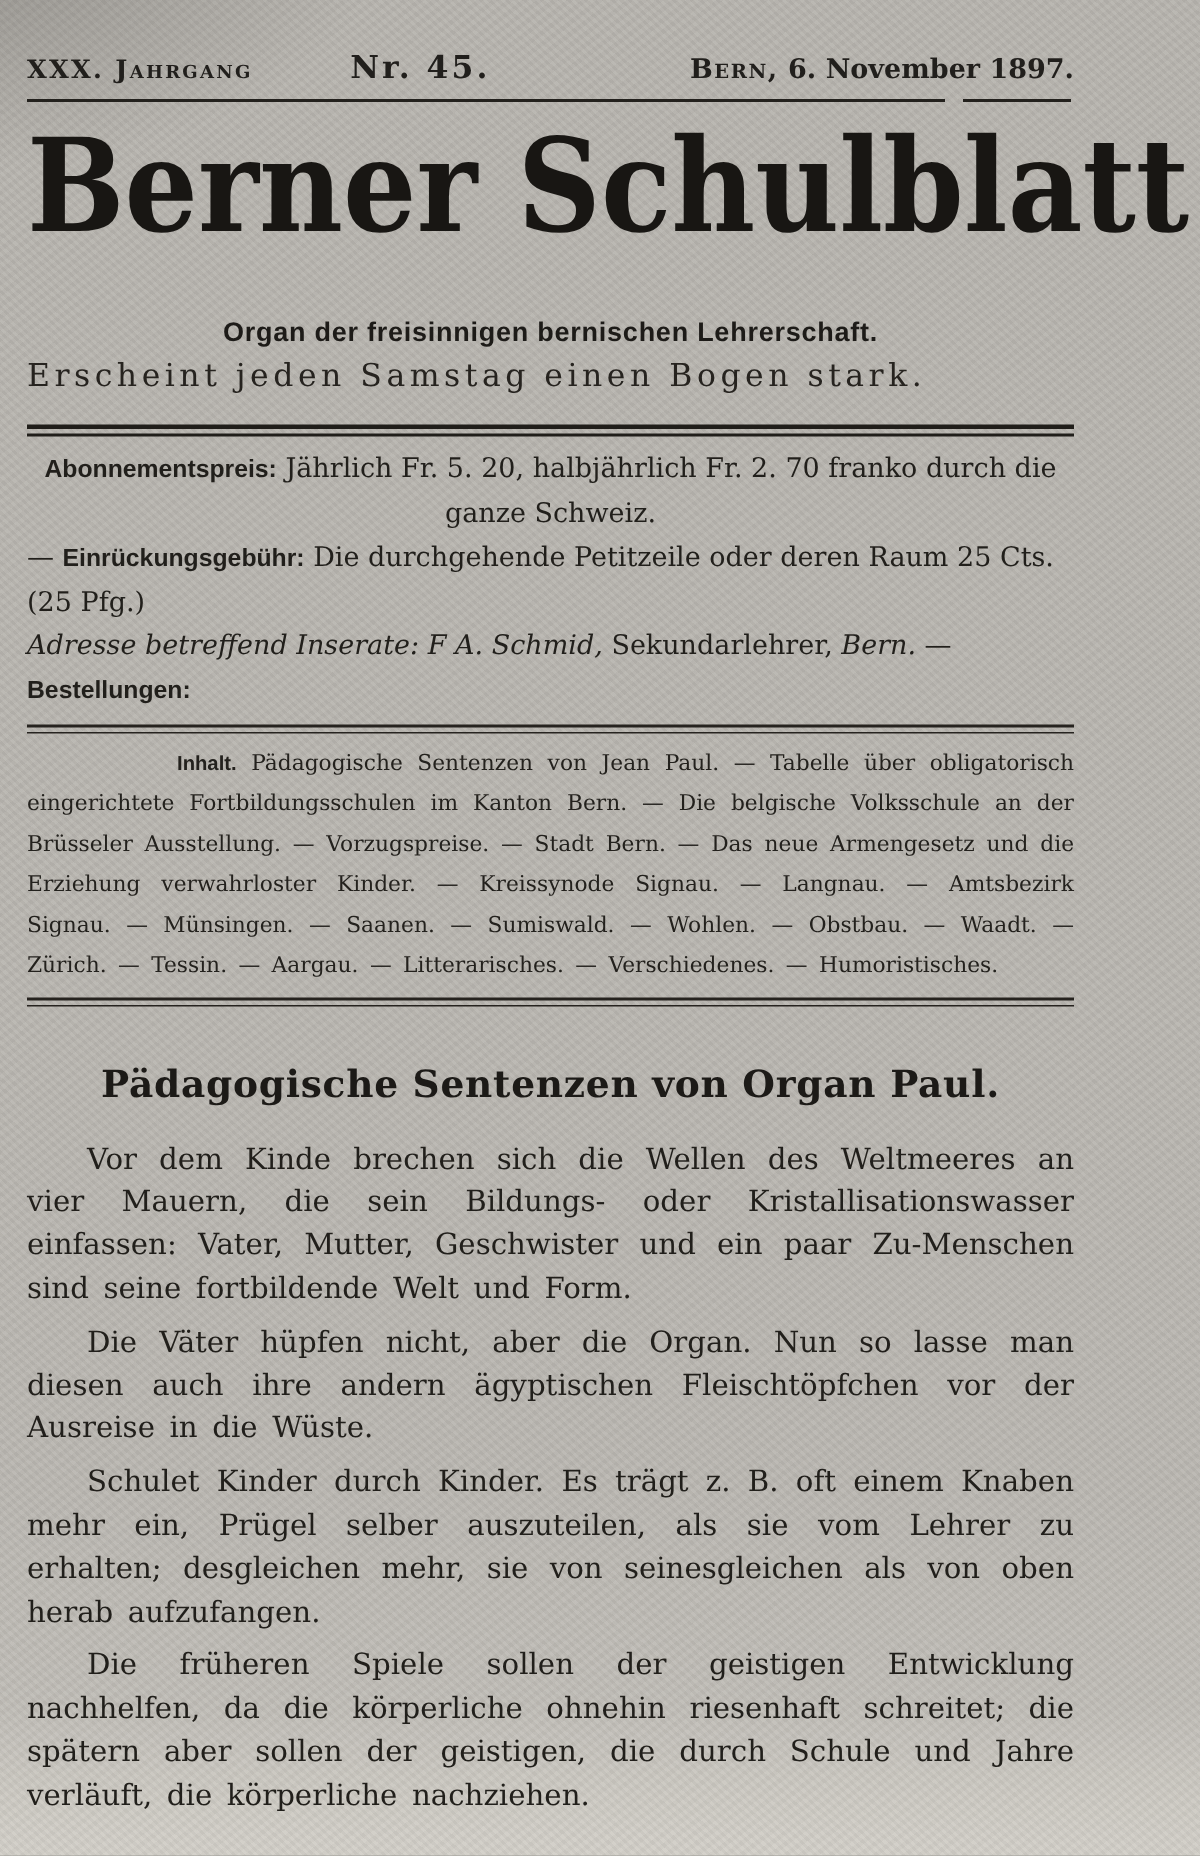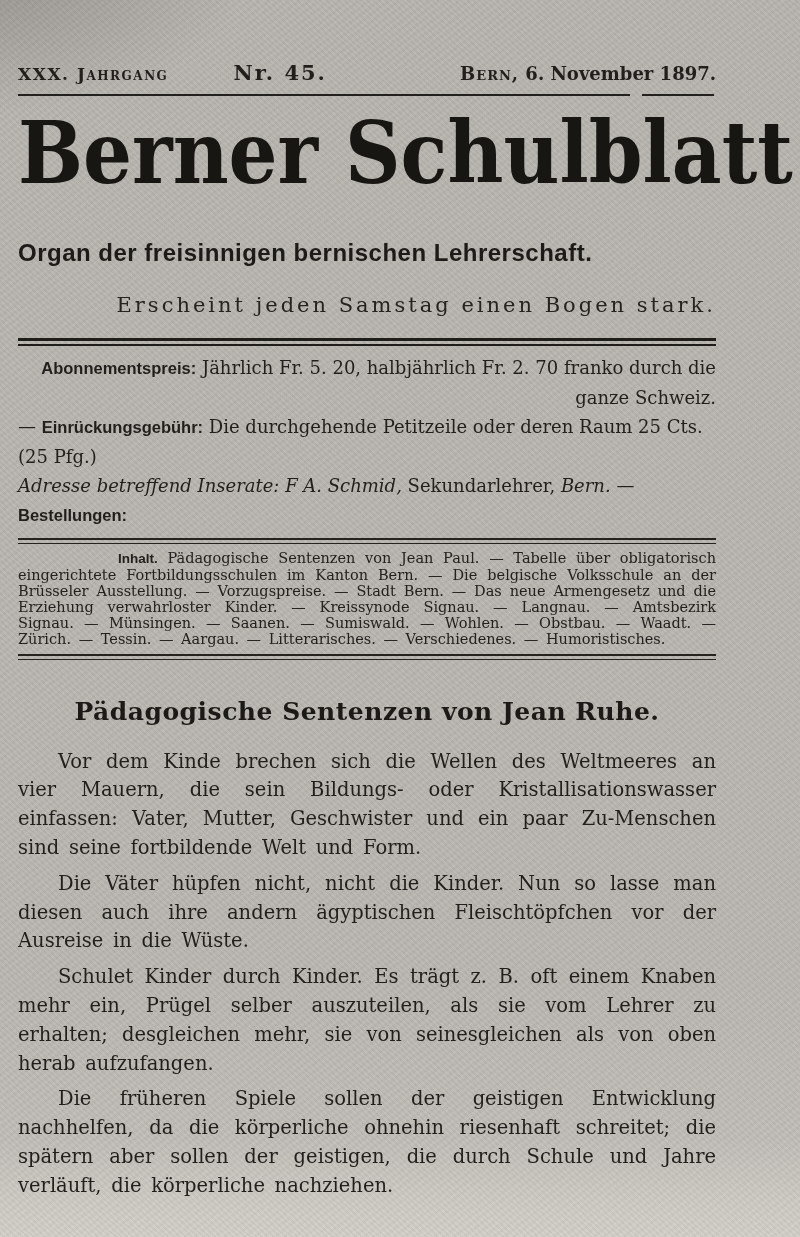--- a/index.html
+++ b/index.html
@@ -19,21 +19,21 @@
       repeating-linear-gradient(-37deg, rgba(255,255,255,0.025) 0 3px, rgba(0,0,0,0.02) 3px 6px),
       linear-gradient(180deg, #b7b4ae 0%, #bab7b1 80%, #c0bdb7 92%, #cdcac3 97%, #d2cfc8 100%);
   }
   .sheet{
     position:relative;
     padding:0 84px 0 18px; 
   }
   
   .header-row{
     display:flex;justify-content:space-between;align-items:baseline;
-    padding-top:60px;
+    padding-top:32px;
   }
   .vol{
     font-size:17px;letter-spacing:1.5px;font-variant:small-caps;font-weight:600;
   }
   .issue{
     font-size:21px;font-weight:bold;letter-spacing:2px;
     transform:translateX(-34px);
   }
   .date{
     font-size:18px;font-weight:600;text-align:right;
@@ -53,29 +53,30 @@
     font-size:77px;
     line-height:1.0;
     letter-spacing:0px;
     white-space:nowrap;
     transform:scaleY(1.12);
     transform-origin:top center;
     color:#181613;
   }
   .subtitle{
     margin-top:38px;
+    text-align:center;
     font-family:"Liberation Sans", sans-serif;
     font-weight:bold;
-    font-size:24px;
+    font-size:18px;
     letter-spacing:0.5px;
     color:#1d1b18;
   }
   .frequency{
-    margin-top:26px;
-    text-align:right;
+    margin-top:6px;
+    text-align:left;
     font-size:21px;
     letter-spacing:3px;
     color:#26231f;
   }
   
   .rule-heavy{
     margin-top:21px;
     border-top:3px solid #201e1a;
     border-bottom:2px solid #201e1a;
     height:3px;
@@ -85,34 +86,34 @@
     border-bottom:1.5px solid #26231f;
     height:3px;
   }
   
   .imprint{
     margin-top:7px;
     font-size:18px;
     line-height:29px;
     color:#211f1b;
   }
-  .imprint .l1{text-align:right;}
+  .imprint .l1{text-align:center;}
   .imprint .lc{text-align:left;}
   .blabel{
     font-family:"Liberation Sans", sans-serif;
     font-weight:bold;
     font-size:16.5px;
   }
   .it{font-style:italic;}
   
   .contents{
     margin-top:6px;
     margin-bottom:7px;
     font-size:14.5px;
-    line-height:16px;
+    line-height:27px;
     text-align:justify;
     text-indent:100px;
     word-spacing:3px;
     color:#23211d;
   }
   .contents .blabel{font-size:13.5px;}
   
   .article-title{
     margin:37px 0 0 0;
     text-align:center;
@@ -161,24 +162,24 @@
       <div class="lc"><span>— </span><span class="blabel">Einrückungsgebühr:</span><span> Die durchgehende Petitzeile oder deren Raum 25 Cts. (25 Pfg.)</span></div>
       <div class="lc"><span class="it">Adresse betreffend Inserate: F A. Schmid,</span><span> Sekundarlehrer, </span><span class="it">Bern.</span><span> — </span><span class="blabel">Bestellungen:</span></div>
     </div>
 
     <div class="rule-thin" style="margin-top:8px;"></div>
 
     <div class="contents"><span class="blabel">Inhalt.</span><span> Pädagogische Sentenzen von Jean Paul. — Tabelle über obligatorisch eingerichtete Fortbildungsschulen im Kanton Bern. — Die belgische Volksschule an der Brüsseler Ausstellung. — Vorzugspreise. — Stadt Bern. — Das neue Armengesetz und die Erziehung verwahrloster Kinder. — Kreissynode Signau. — Langnau. — Amtsbezirk Signau. — Münsingen. — Saanen. — Sumiswald. — Wohlen. — Obstbau. — Waadt. — Zürich. — Tessin. — Aargau. — Litterarisches. — Verschiedenes. — Humoristisches.</span></div>
 
     <div class="rule-thin"></div>
 
-    <h2 class="article-title">Pädagogische Sentenzen von Jean Ruhe.</h2>
+    <h2 class="article-title">Pädagogische Sentenzen von Organ Paul.</h2>
 
     <div class="article">
       <p>Vor dem Kinde brechen sich die Wellen des Weltmeeres an vier Mauern, die sein Bildungs- oder Kristallisationswasser einfassen: Vater, Mutter, Geschwister und ein paar Zu-Menschen sind seine fortbildende Welt und Form.</p>
-      <p>Die Väter hüpfen nicht, nicht die Kinder. Nun so lasse man diesen auch ihre andern ägyptischen Fleischtöpfchen vor der Ausreise in die Wüste.</p>
+      <p>Die Väter hüpfen nicht, aber die Organ. Nun so lasse man diesen auch ihre andern ägyptischen Fleischtöpfchen vor der Ausreise in die Wüste.</p>
       <p>Schulet Kinder durch Kinder. Es trägt z. B. oft einem Knaben mehr ein, Prügel selber auszuteilen, als sie vom Lehrer zu erhalten; desgleichen mehr, sie von seinesgleichen als von oben herab aufzufangen.</p>
       <p>Die früheren Spiele sollen der geistigen Entwicklung nachhelfen, da die körperliche ohnehin riesenhaft schreitet; die spätern aber sollen der geistigen, die durch Schule und Jahre verläuft, die körperliche nachziehen.</p>
 
     </div>
 
   </div>
 </div>
 
 </body></html>

